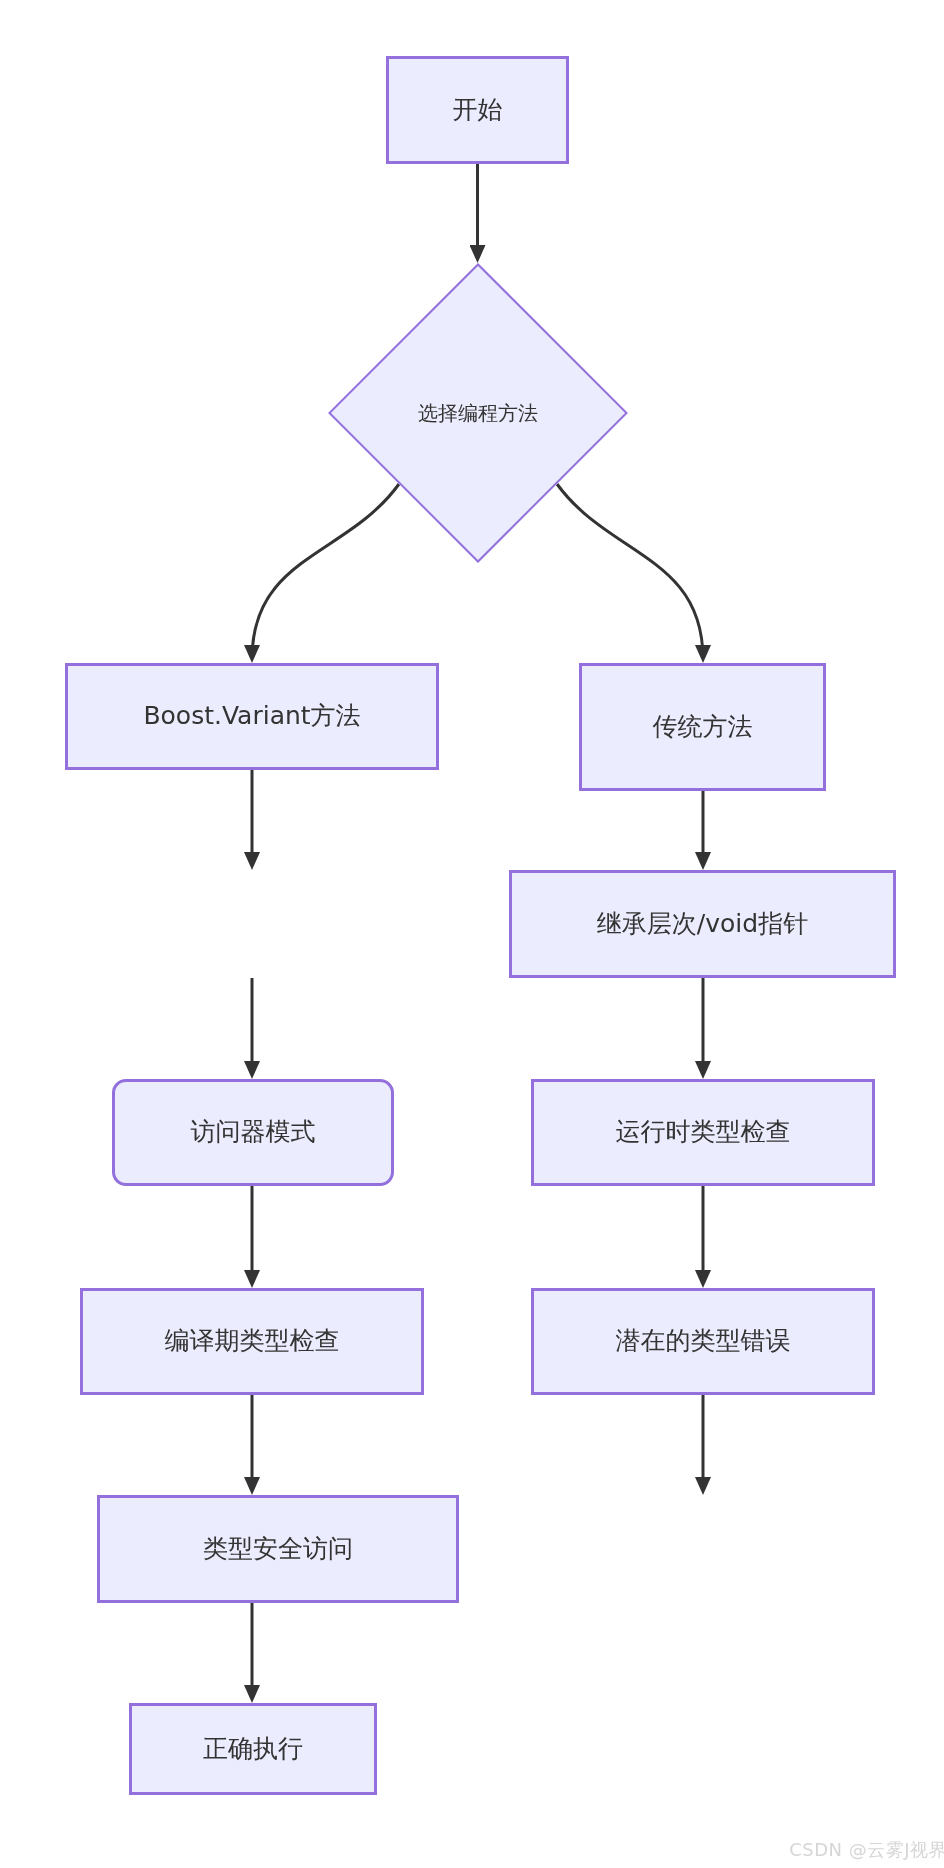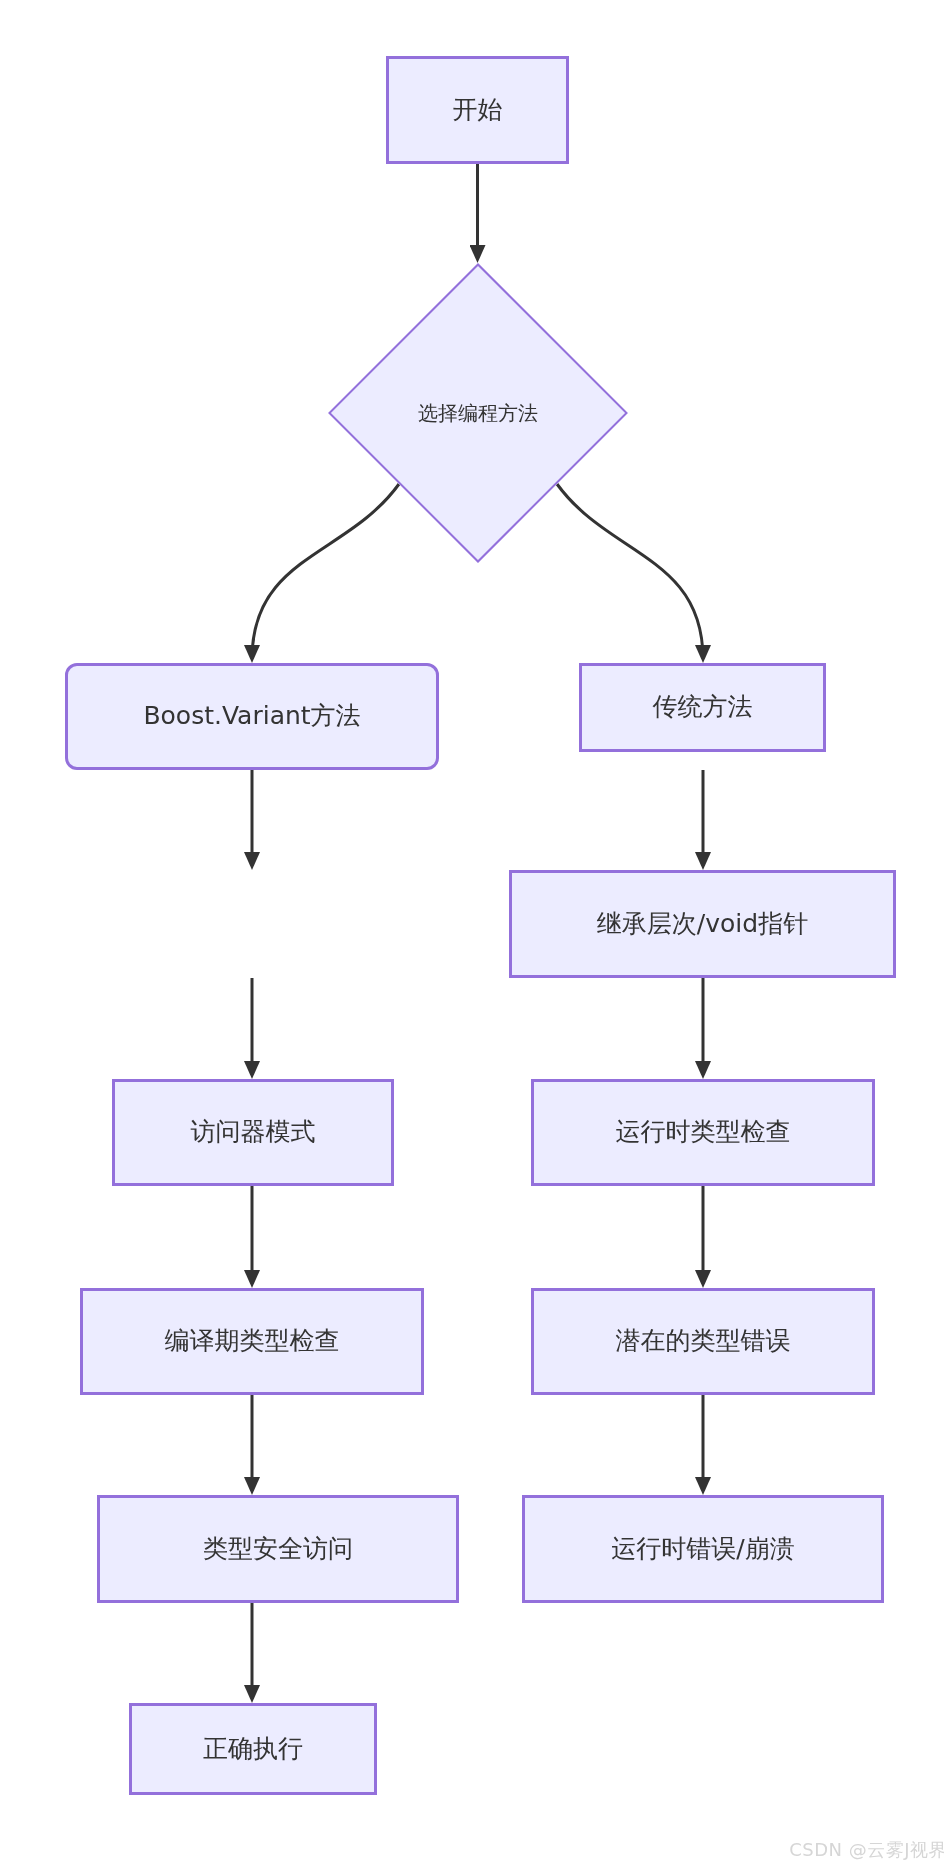--- a/index.html
+++ b/index.html
@@ -101,26 +101,25 @@
     <path class="edge" d="M694,1395 L694,1491" marker-end="url(#arrow)"></path>
   </svg>
 
   <div class="node" style="left:377px; top:56px; width:183px; height:108px;">开始</div>
 
   <div class="diamond-wrap">
     <div class="diamond-shape"></div>
     <div class="diamond-label">选择编程方法</div>
   </div>
 
-  <div class="node" style="left:56px; top:663px; width:374px; height:107px;border-radius:12px;">Boost.Variant方法</div>
-  <div class="node" style="left:103px; top:1079px; width:282px; height:107px;">访问器模式</div>
+  <div class="node" style="left:56px; top:663px; width:374px; height:107px;">Boost.Variant方法</div>
+  <div class="node" style="left:103px; top:1079px; width:282px; height:107px;border-radius:14px;">访问器模式</div>
   <div class="node" style="left:71px; top:1288px; width:344px; height:107px;">编译期类型检查</div>
   <div class="node" style="left:88px; top:1495px; width:362px; height:108px;">类型安全访问</div>
   <div class="node" style="left:120px; top:1703px; width:248px; height:92px;">正确执行</div>
 
-  <div class="node" style="left:570px; top:663px; width:247px; height:89px;">传统方法</div>
+  <div class="node" style="left:570px; top:663px; width:247px; height:128px;">传统方法</div>
   <div class="node" style="left:500px; top:870px; width:387px; height:108px;">继承层次/void指针</div>
   <div class="node" style="left:522px; top:1079px; width:344px; height:107px;">运行时类型检查</div>
   <div class="node" style="left:522px; top:1288px; width:344px; height:107px;">潜在的类型错误</div>
-  <div class="node" style="left:513px; top:1495px; width:362px; height:108px;">运行时错误/崩溃</div>
 
   <div class="watermark">CSDN @云雾J视界</div>
 </div>
 
 </body></html>

